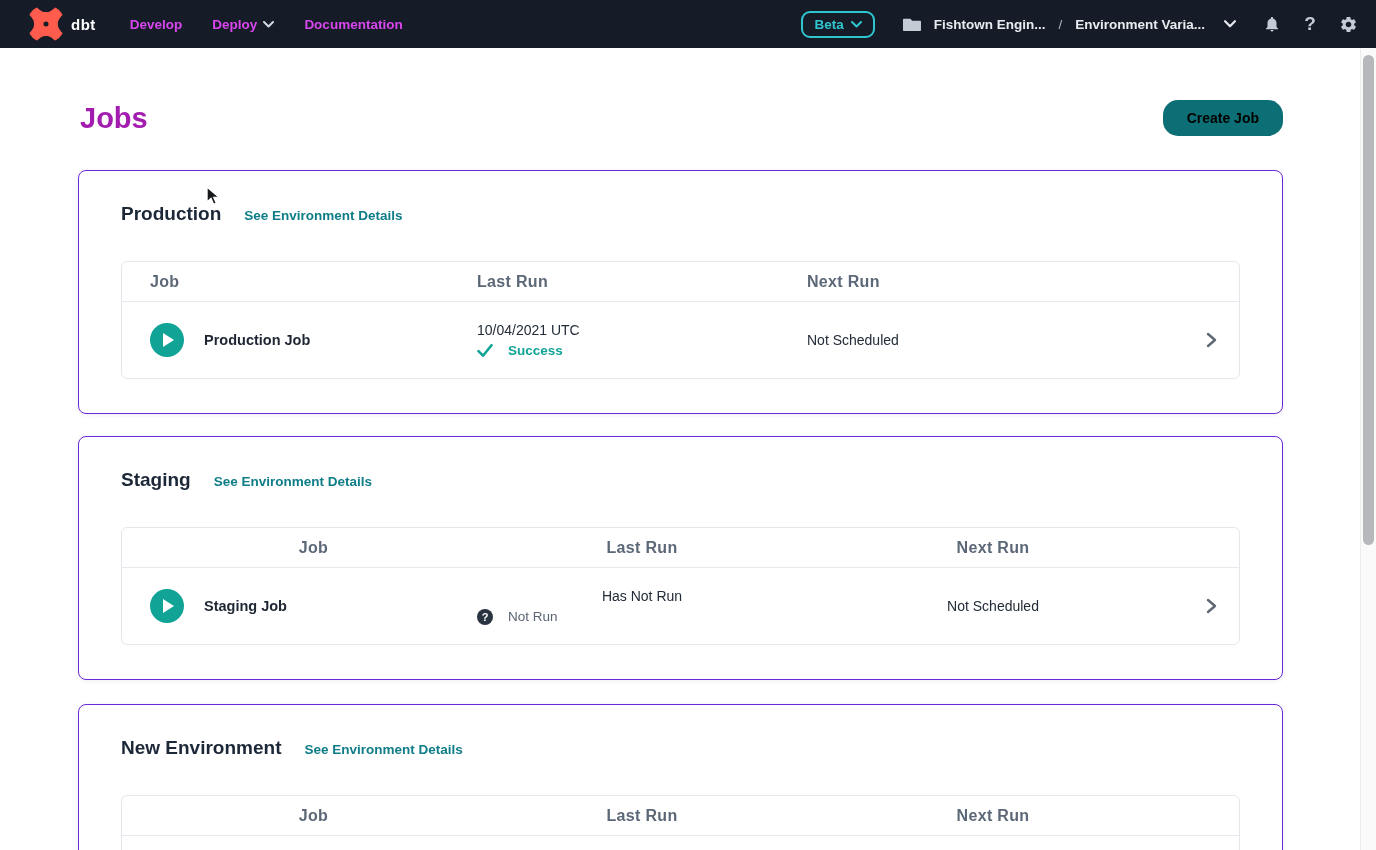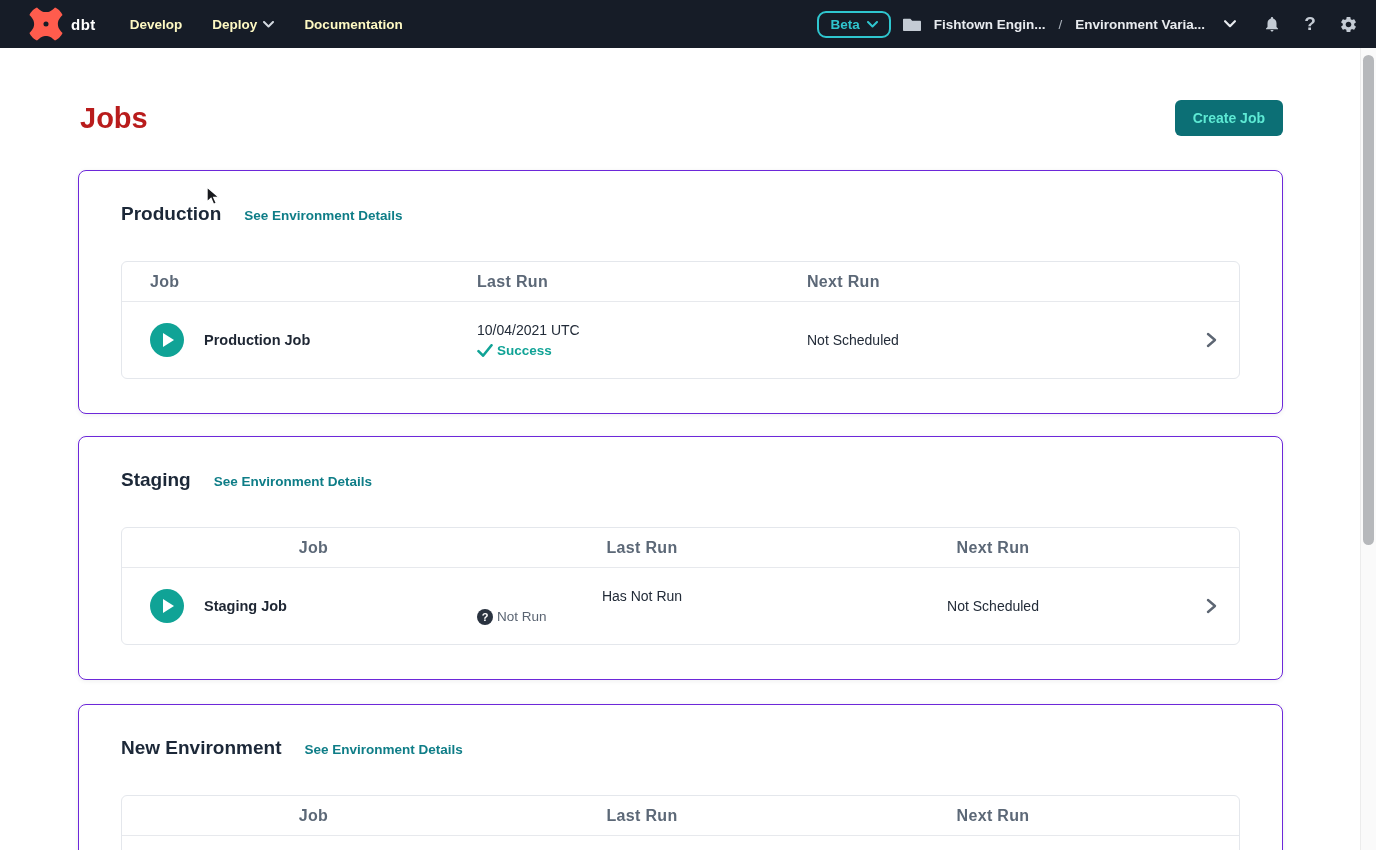--- a/index.html
+++ b/index.html
@@ -6,42 +6,42 @@
   html, body { width: 1376px; height: 850px; overflow: hidden; background: #fff;
     font-family: "Liberation Sans", sans-serif; }
 
   
   .navbar { height: 48px; background: #161c27; display: flex; align-items: center;
     padding: 0 18px 0 28px; color: #cfd6de; position: relative; z-index: 5; }
   .logo-wrap { display: flex; align-items: center; gap: 7px; }
   .logo-mark { width: 36px; height: 36px; display: block; }
   .logo-text { color: #ffffff; font-size: 15px; font-weight: 700; letter-spacing: .5px; }
   .nav-items { display: flex; align-items: center; gap: 30px; margin-left: 34px; }
-  .nav-item { font-size: 13.5px; font-weight: 700; color: #fef9c3; cursor: pointer;
+  .nav-item { font-size: 13.5px; font-weight: 700; color: #d946ef; cursor: pointer;
     display: flex; align-items: center; gap: 6px; }
   .nav-spacer { flex: 1; }
   .beta-btn { display: flex; align-items: center; gap: 7px; color: #2fc6cf;
     border: 2px solid #2fc6cf; border-radius: 9px; padding: 4px 11px;
-    font-size: 13.5px; font-weight: 700; cursor: pointer; margin-right: 12px; }
+    font-size: 13.5px; font-weight: 700; cursor: pointer; margin-right: 28px; }
   .crumbs { display: flex; align-items: center; gap: 13px; font-size: 13.5px;
     font-weight: 700; color: #e8ebef; cursor: pointer; margin-right: 26px; }
   .crumb-sep { color: #aeb6c0; font-weight: 400; }
   .nav-icons { display: flex; align-items: center; gap: 18px; }
   .nav-icon { width: 20px; height: 20px; display: flex; align-items: center;
     justify-content: center; cursor: pointer; color: #c4cbd4; }
   .help-glyph { font-size: 19px; font-weight: 700; color: #c4cbd4; }
   .chev-small { display: inline-block; }
 
   
   .content { width: 1360px; height: 802px; overflow: hidden; position: relative; }
   .title-row { display: flex; align-items: center; justify-content: space-between;
     margin: 52px 77px 0 80px; }
-  .page-title { font-size: 29px; font-weight: 700; color: #b91c1c; }
-  .create-btn { background: #0c6f75; color: #5eead4; border: none; border-radius: 6px;
-    height: 36px; padding: 0 18px; font-size: 14px; font-weight: 600;
+  .page-title { font-size: 29px; font-weight: 700; color: #a21caf; }
+  .create-btn { background: #0c6f75; color: #000000; border: none; border-radius: 15px;
+    height: 36px; padding: 0 24px; font-size: 14px; font-weight: 600;
     font-family: "Liberation Sans", sans-serif; cursor: pointer; }
 
   .env-card { margin: 34px 77px 0 78px; background: #fff; border: 1px solid #6d28d9;
     border-radius: 8px; box-shadow: 0 1px 5px rgba(22,28,39,.07);
     padding: 32px 42px 34px 42px; }
   .env-card + .env-card { margin-top: 22px; text-align: center; }
   .env-head { display: flex; align-items: baseline; gap: 23px; }
   .env-name { font-size: 19px; font-weight: 700; color: #1c2838; line-height: 22px; }
   .env-link { font-size: 13.5px; font-weight: 700; color: #0e7d87; text-decoration: none;
     cursor: pointer; }
@@ -55,21 +55,21 @@
     letter-spacing: .02em; }
   .t-row { display: grid; grid-template-columns: 327px 330px 1fr 40px;
     height: 76px; align-items: center; padding: 0 20px 0 28px; cursor: pointer; }
   .job-cell { display: flex; align-items: center; gap: 20px; }
   .play-btn { width: 34px; height: 34px; border-radius: 50%; background: #10a396;
     display: flex; align-items: center; justify-content: center; flex: 0 0 34px;
     cursor: pointer; border: none; }
   .job-name { font-size: 14.5px; font-weight: 700; color: #1e2633; }
   .lastrun-cell { display: flex; flex-direction: column; gap: 5px; }
   .lr-date { font-size: 14px; color: #222b38; }
-  .lr-status { display: flex; align-items: center; gap: 4px; font-size: 13.5px; }
+  .lr-status { display: flex; align-items: center; gap: 15px; font-size: 13.5px; }
   .lr-status.success { color: #10a396; font-weight: 600; }
   .lr-status.notrun { color: #5a6472; }
   .q-badge { width: 16px; height: 16px; border-radius: 50%; background: #2a3340;
     color: #fff; font-size: 11px; font-weight: 700; display: flex;
     align-items: center; justify-content: center; }
   .nextrun-cell { font-size: 14px; color: #222b38; }
   .chev-cell { display: flex; justify-content: flex-end; }
 
   .empty-row { height: 200px; display: flex; justify-content: center;
     padding-top: 22px; }

